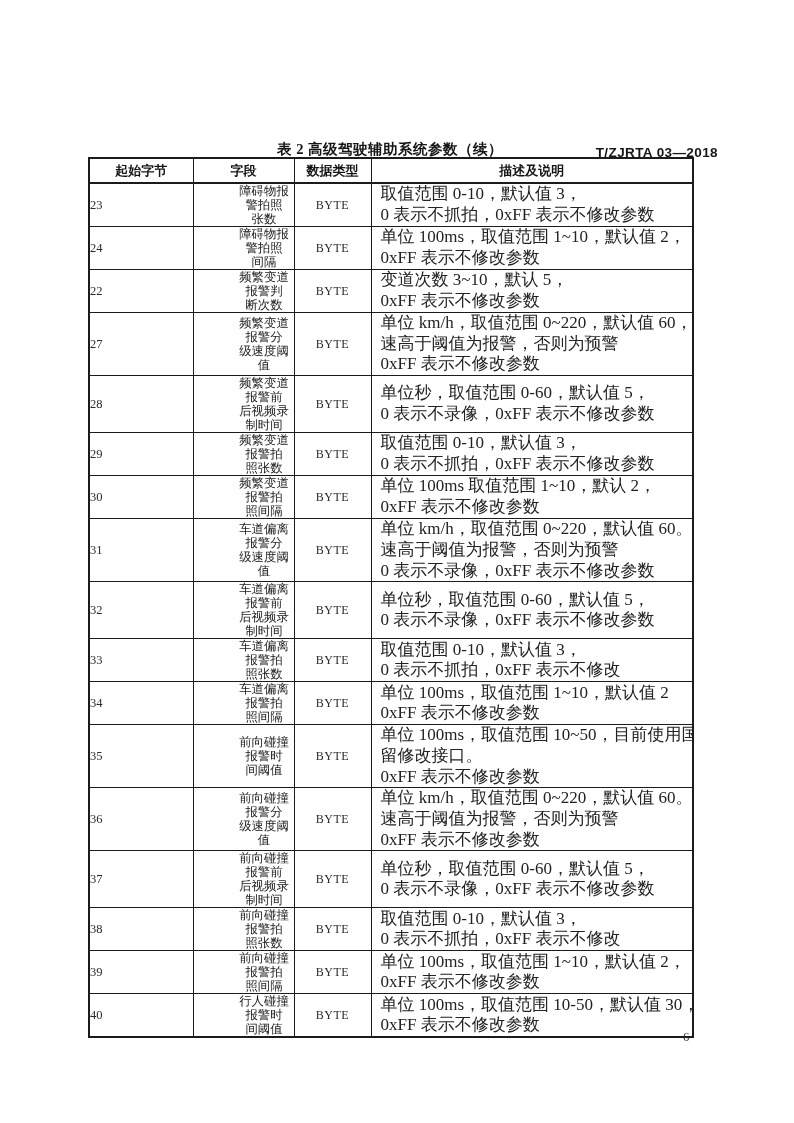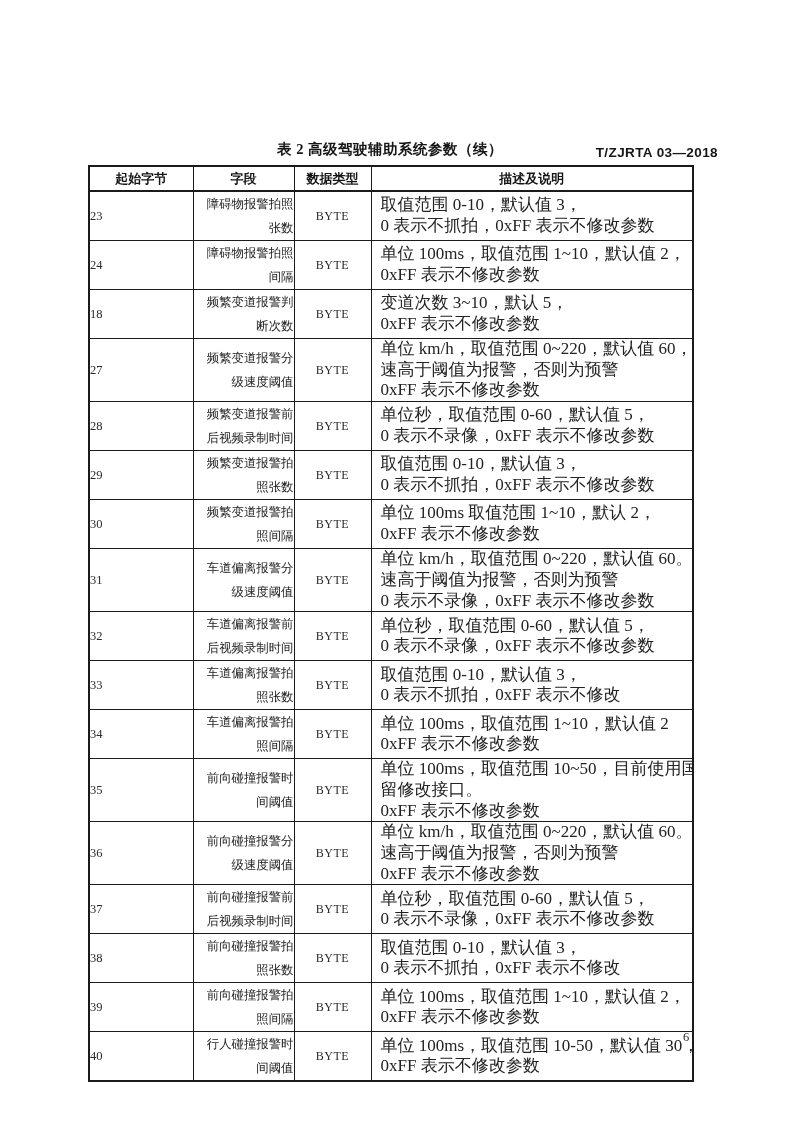--- a/index.html
+++ b/index.html
@@ -33,21 +33,20 @@
     font-weight: bold;
     font-size: 14.5px;
     letter-spacing: 0.5px;
     color: #161616;
   }
   .table-wrap {
     position: absolute;
     top: 157px;
     left: 88px;
     width: 604px;
-    margin-top: 8px;
   }
   table.params {
     width: 604px;
     border-collapse: collapse;
     table-layout: fixed;
   }
   table.params, table.params th, table.params td {
     border: 1px solid #1b1b1b;
   }
   table.params { border-width: 2px; }
@@ -63,25 +62,26 @@
     vertical-align: middle;
     color: #141414;
     border-bottom-width: 2px !important;
   }
   td { vertical-align: middle; }
   td.byte {
     font-size: 12.5px;
     color: #2a2a2a;
   }
   td.field {
-    text-align: right;
+    text-align: center;
     font-size: 12.4px;
-    line-height: 24px;
+    line-height: 14px;
     white-space: pre-line;
     color: #222222;
+    padding-left: 41px;
   }
   td.dtype {
     text-align: center;
     font-size: 12px;
     letter-spacing: 0.5px;
     color: #2a2a2a;
     font-family: "Liberation Serif", "DejaVu Serif", serif;
   }
   td.desc {
     font-size: 17px;
@@ -133,21 +133,21 @@
         </tr>
         <tr>
           <td class="byte">24</td>
           <td class="field">障碍物报警拍照
 间隔</td>
           <td class="dtype">BYTE</td>
           <td class="desc">单位 100ms，取值范围 1~10，默认值 2，
 0xFF 表示不修改参数</td>
         </tr>
         <tr>
-          <td class="byte">18</td>
+          <td class="byte">22</td>
           <td class="field">频繁变道报警判
 断次数</td>
           <td class="dtype">BYTE</td>
           <td class="desc">变道次数 3~10，默认 5，
 0xFF 表示不修改参数</td>
         </tr>
         <tr>
           <td class="byte">27</td>
           <td class="field">频繁变道报警分
 级速度阈值</td>

